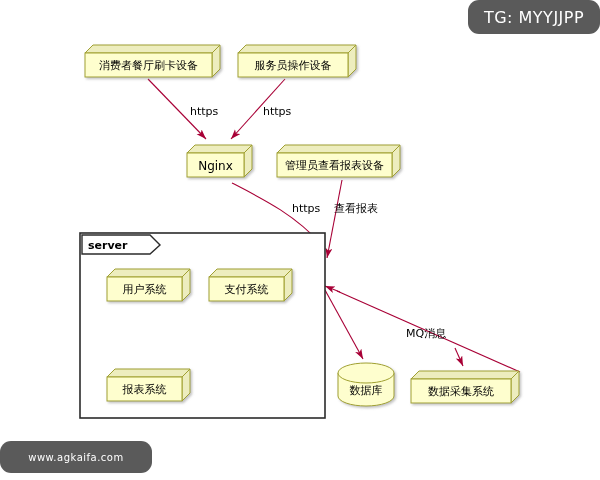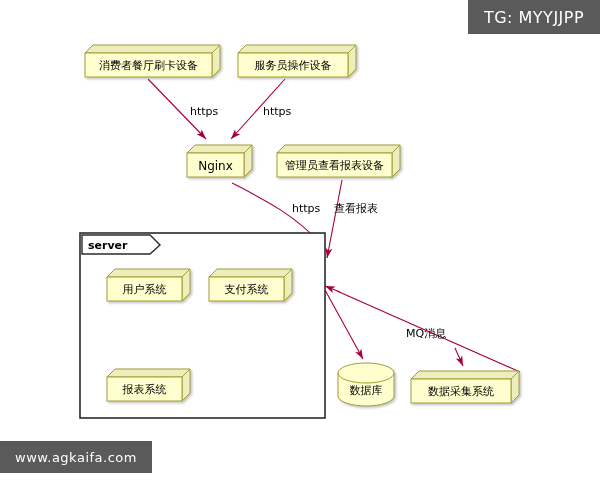--- a/index.html
+++ b/index.html
@@ -53,34 +53,35 @@
   }
   .watermark {
     position: absolute;
     background: #5a5a5a;
     color: #ffffff;
     font-family: "DejaVu Sans", "Liberation Sans", sans-serif;
     display: flex;
     align-items: center;
     justify-content: center;
     letter-spacing: 0.5px;
+    border-radius: 11px;
   }
   #watermark-top {
     right: 0;
     top: 0;
     width: 132px;
     height: 34px;
     font-size: 16px;
   }
   #watermark-bottom {
     left: 0;
     bottom: 7px;
     width: 152px;
     height: 32px;
-    font-size: 13px;
+    font-size: 10px;
   }
 </style>
 </head>
 <body>
 
 <div id="canvas">
 
   <svg class="diagram-svg" width="600" height="480" viewBox="0 0 600 480">
     <defs>
       <marker id="arrowhead" markerWidth="10" markerHeight="10" refX="9" refY="3.2" orient="auto" markerUnits="strokeWidth">

